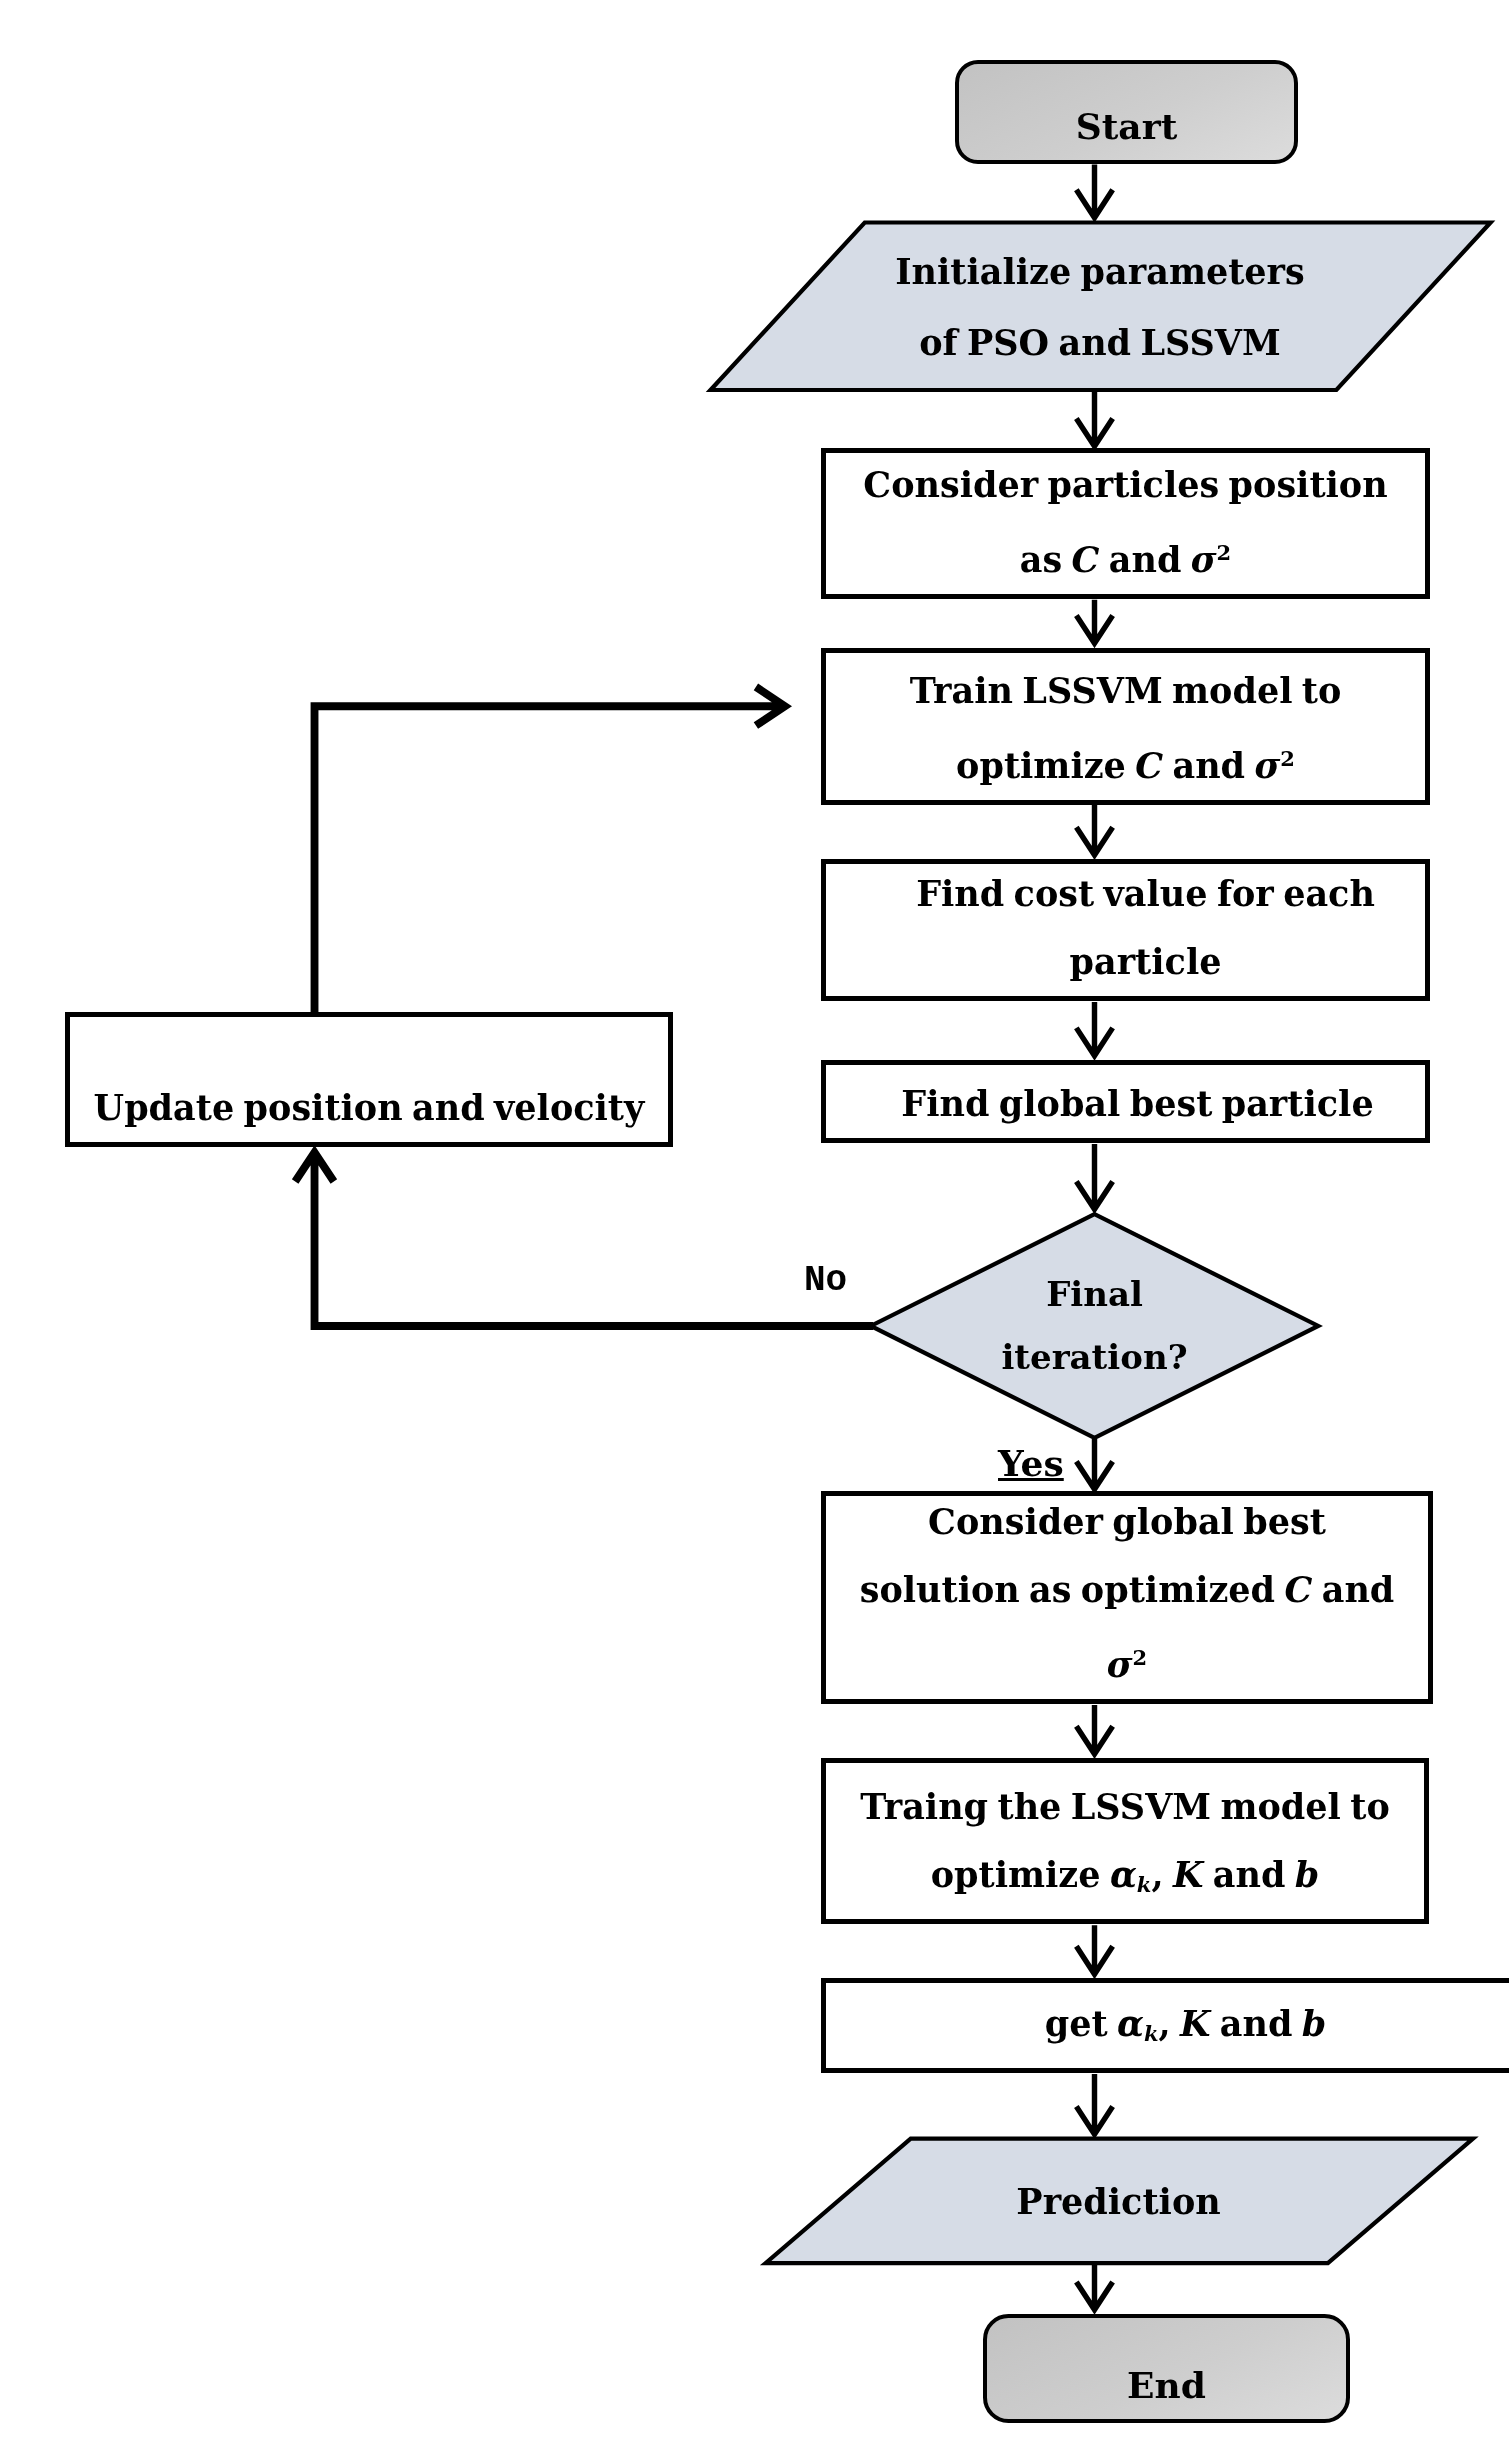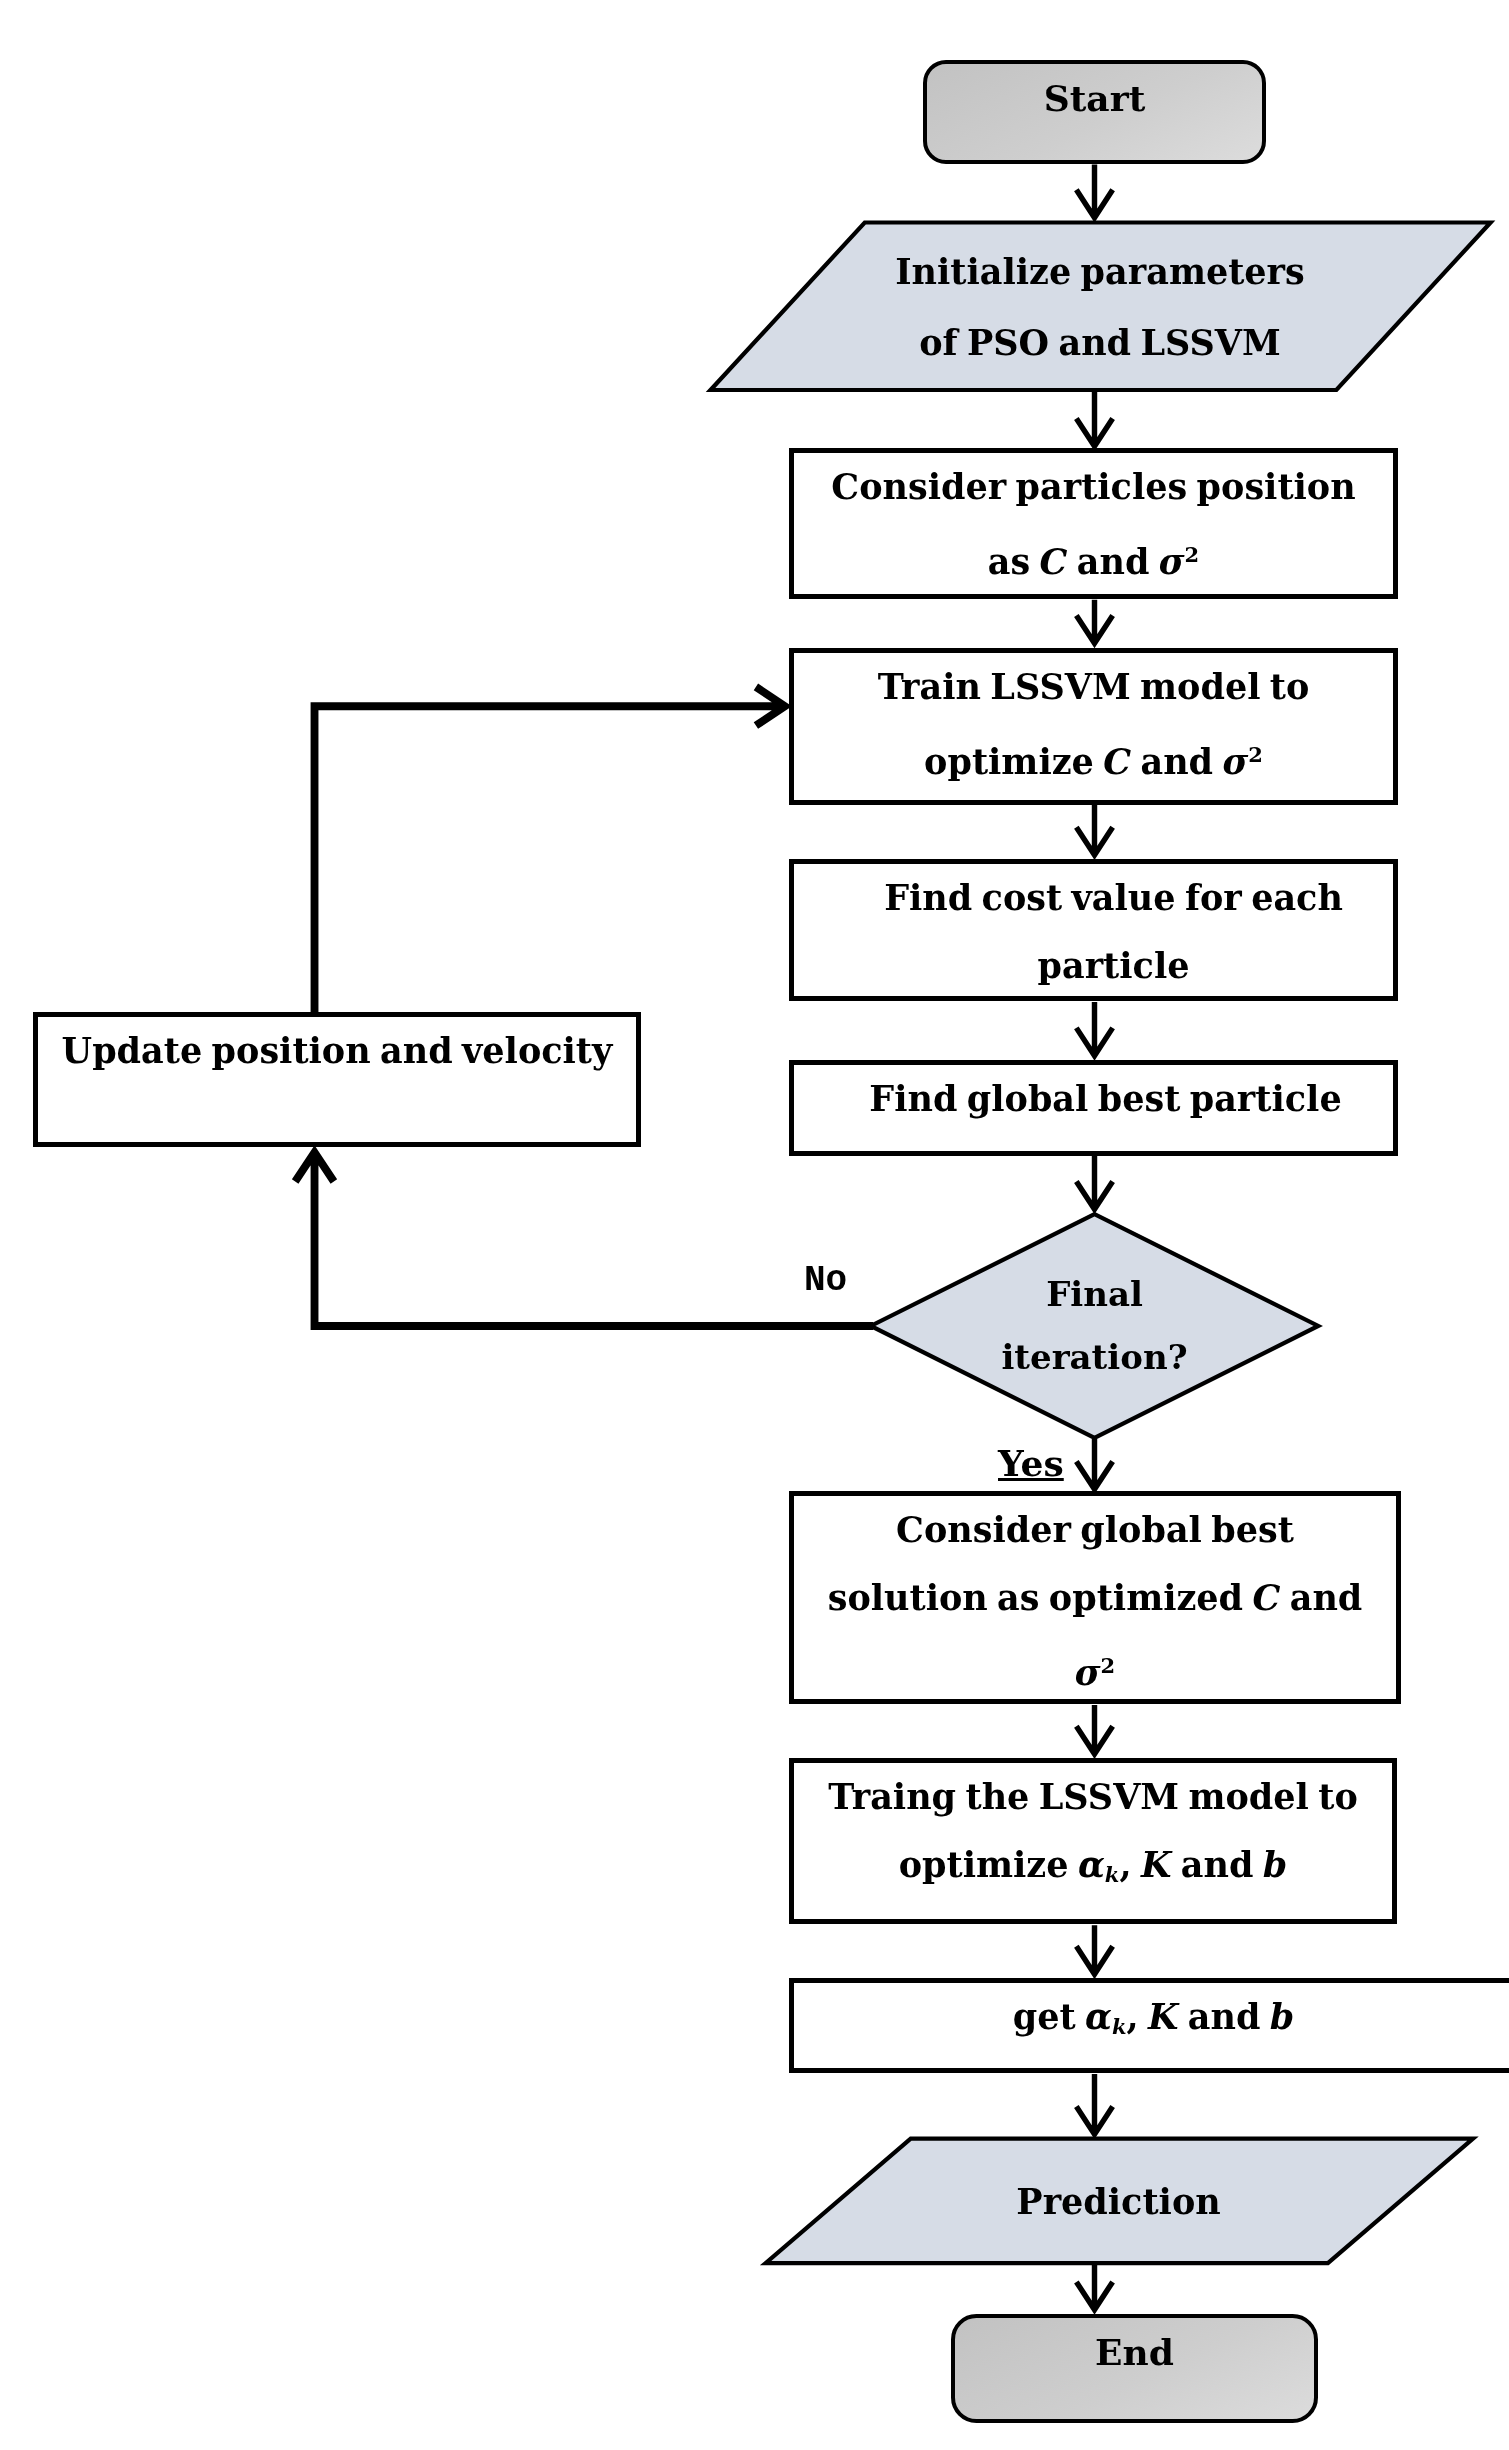--- a/index.html
+++ b/index.html
@@ -23,25 +23,26 @@
   .edge{stroke:var(--stroke);fill:none;}
   .edge.main{stroke-width:9px;}
   .edge.loop{stroke-width:13px;}
   .shape-io{fill:var(--io-fill);stroke:var(--stroke);stroke-width:7px;}
   .shape-decision{fill:var(--io-fill);stroke:var(--stroke);stroke-width:7px;}
 
   .node{
     position:absolute;
     box-sizing:border-box;
     display:flex;flex-direction:column;
-    align-items:center;justify-content:flex-start;
+    align-items:center;justify-content:flex-end;
     text-align:center;
     font-size:35px;line-height:68px;
     word-spacing:-0.08em;
     white-space:nowrap;
+    margin-left:32px;
   }
   .process{
     background:var(--process-fill);
     border:5.4px solid var(--stroke);
   }
   .terminator{
     background:linear-gradient(155deg,#c2c2c2 0%,#cecece 55%,#dcdcdc 100%);
     border:4.8px solid var(--stroke);
     border-radius:23px;
     font-size:36px;
@@ -110,21 +111,21 @@
   <div class="node process" style="left:789px;top:648px;width:609px;height:157px;">
     <div>Train LSSVM model to</div>
     <div><span>optimize </span><span class="it">C</span><span> and </span><span class="it">σ</span><span class="sup">2</span></div>
   </div>
 
   <div class="node process" style="left:789px;top:859px;width:609px;height:142px;padding-left:40px;">
     <div>Find cost value for each</div>
     <div>particle</div>
   </div>
 
-  <div class="node process" style="left:789px;top:1060px;width:609px;height:96px;padding-left:24px;">
+  <div class="node process" style="left:789px;top:1060px;width:609px;height:83px;padding-left:24px;">
     <div>Find global best particle</div>
   </div>
 
   <div class="node process" style="left:33px;top:1012px;width:608px;height:135px;">
     <div>Update position and velocity</div>
   </div>
 
   <div class="overlay decision" style="left:871px;top:1214px;width:447px;height:224px;">
     <div>Final</div>
     <div>iteration?</div>

